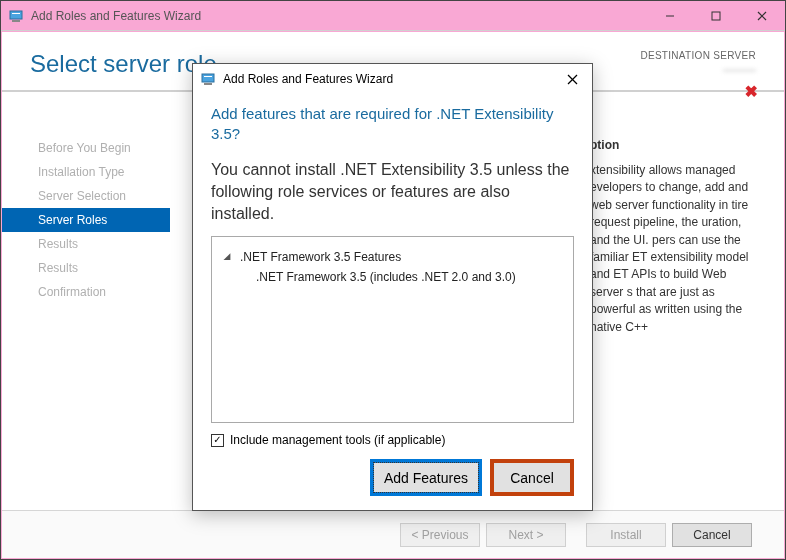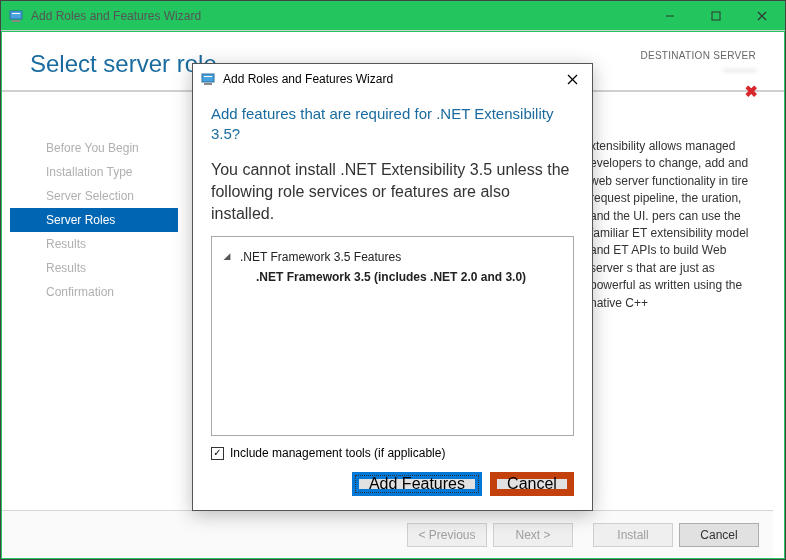--- a/index.html
+++ b/index.html
@@ -1,68 +1,68 @@
 <!DOCTYPE html>
 <html><head>
 <meta charset="utf-8">
 <style>
 * { box-sizing: border-box; margin: 0; padding: 0; font-family: "Segoe UI", Tahoma, sans-serif; }
 body { width: 786px; height: 560px; background: #fff; position: relative; overflow: hidden; }
 
 
-.outer-window { width: 786px; height: 560px; border: 1px solid #444; background: #22c55e; position: relative; }
+.outer-window { width: 786px; height: 560px; border: 1px solid #444; background: #f9a8d4; position: relative; }
 .titlebar { height: 30px; display: flex; align-items: center; padding: 0 0 0 8px; border-bottom: 1px solid #d0d0d0; }
 .titlebar .icon-wrap { width: 16px; height: 16px; margin-right: 6px; display: flex; align-items: center; justify-content: center; }
 .titlebar-title { font-size: 12px; color: #555; flex: 1; }
 .win-controls { display: flex; height: 100%; }
 .win-btn { width: 46px; height: 30px; display: flex; align-items: center; justify-content: center; font-size: 11px; color: #333; }
 
 .content-area { position: absolute; top: 31px; left: 1px; right: 1px; bottom: 1px; background: #fff; }
 
 .page-header { padding: 18px 28px 8px 28px; display: flex; align-items: flex-start; }
 .page-title { font-size: 24px; font-weight: 300; color: #1a6b9f; flex: 1; }
 .dest-block { text-align: right; font-size: 10px; color: #666; position: relative; }
 .dest-label { letter-spacing: 0.3px; }
 .dest-server { color: #999; filter: blur(2px); font-size: 11px; margin-top: 2px; }
 .red-x { color: #d8262c; font-size: 16px; font-weight: bold; position: absolute; right: -2px; top: 32px; }
 
 .divider { height: 2px; background: #d0d0d0; margin: 4px 0 0 0; }
 
-.body-row { display: flex; position: absolute; top: 96px; left: 0; right: 0; bottom: 48px; padding-left: 8px; }
+.body-row { display: flex; position: absolute; top: 96px; left: 0; right: 0; bottom: 48px; }
 .sidebar { width: 168px; padding-top: 8px; }
 .nav-item { padding: 5px 12px 5px 36px; font-size: 12px; color: #b0b0b0; cursor: default; }
 .nav-item.active { background: #0065b3; color: #fff; }
 .main-panel { flex: 1; padding: 10px 24px 4px 12px; font-size: 12px; color: #333; overflow: hidden; }
 .desc-heading { font-weight: 600; margin-bottom: 10px; }
 .desc-text { line-height: 1.45; }
 
-.footer { position: absolute; left: 0; right: 11px; bottom: 0; height: 48px; border-top: 1px solid #d6d6d6; display: flex; align-items: center; justify-content: flex-end; gap: 6px; padding: 0 14px; background: #fafafa; }
+.footer { position: absolute; left: 0; right: 0; bottom: 0; height: 48px; border-top: 1px solid #d6d6d6; display: flex; align-items: center; justify-content: flex-end; gap: 6px; padding: 0 32px; background: #fafafa; }
 .btn { min-width: 80px; height: 24px; font-size: 12px; border: 1px solid #adadad; background: #e1e1e1; color: #333; display: flex; align-items: center; justify-content: center; padding: 0 10px; }
 .btn.disabled { color: #a0a0a0; border-color: #d0d0d0; background: #efefef; }
 
 
 .modal { position: absolute; left: 191px; top: 62px; width: 401px; height: 448px; background: #fff; border: 1px solid #555; box-shadow: 0 4px 18px rgba(0,0,0,0.25); display: flex; flex-direction: column; }
 .modal-titlebar { height: 30px; display: flex; align-items: center; padding: 0 4px 0 8px; }
 .modal-titlebar .icon-wrap { width: 16px; height: 16px; margin-right: 6px; }
 .modal-title { font-size: 12px; flex: 1; }
 .modal-close { width: 32px; height: 26px; display: flex; align-items: center; justify-content: center; font-size: 13px; }
 
 .modal-body { padding: 10px 18px 14px 18px; flex: 1; display: flex; flex-direction: column; }
 .modal-heading { font-size: 15px; color: #1a6b9f; line-height: 1.35; margin-bottom: 14px; }
 .modal-text { font-size: 16px; color: #333; line-height: 1.4; margin-bottom: 10px; }
 .tree-box { flex: 1; border: 1px solid #a9a9a9; padding: 10px 8px; font-size: 12px; color: #222; overflow: auto; margin-bottom: 10px; }
 .tree-row { display: flex; align-items: center; line-height: 1.7; }
 .tree-arrow { width: 14px; text-align: center; font-size: 9px; color: #555; }
-.tree-indent-child { padding-left: 36px; font-weight: bold; }
+.tree-indent-child { padding-left: 36px; }
 
 .checkbox-row { display: flex; align-items: center; font-size: 12px; gap: 6px; margin-bottom: 12px; }
 .checkbox-row .cb { width: 13px; height: 13px; border: 1px solid #333; display: flex; align-items: center; justify-content: center; font-size: 10px; line-height: 1; }
 
 .modal-footer { display: flex; justify-content: flex-end; gap: 8px; }
-.mbtn { min-width: 84px; height: 24px; font-size: 16px; border: 7px solid #c2410c; background: #e1e1e1; display: flex; align-items: center; justify-content: center; padding: 0 10px; }
+.mbtn { min-width: 84px; height: 37px; font-size: 14px; border: 4px solid #c2410c; background: #e1e1e1; display: flex; align-items: center; justify-content: center; padding: 0 10px; }
 .mbtn.primary { outline: 1px dotted #333; outline-offset: -4px; border-color: #0078d7; }
 
 svg.servericon { width: 16px; height: 16px; }
 </style>
 </head>
 <body>
 
 <div class="outer-window">
 
   <div class="titlebar">
@@ -113,20 +113,21 @@
         <div class="nav-item">Server Selection</div>
         <div class="nav-item active">Server Roles</div>
         <div class="nav-item">Results</div>
         <div class="nav-item">Results</div>
         <div class="nav-item">Confirmation</div>
       </div>
 
       <div class="main-panel">
         <div style="display:flex; justify-content:flex-end;">
           <div style="width:170px;">
+            <div class="desc-heading">ption</div>
             <div class="desc-text">xtensibility allows managed evelopers to change, add and web server functionality in tire request pipeline, the uration, and the UI. pers can use the familiar ET extensibility model and ET APIs to build Web server s that are just as powerful as written using the native C++</div>
           </div>
         </div>
       </div>
     </div>
 
     <div class="footer">
       <div class="btn disabled">&lt; Previous</div>
       <div class="btn disabled">Next &gt;</div>
       <div style="width:8px"></div>

